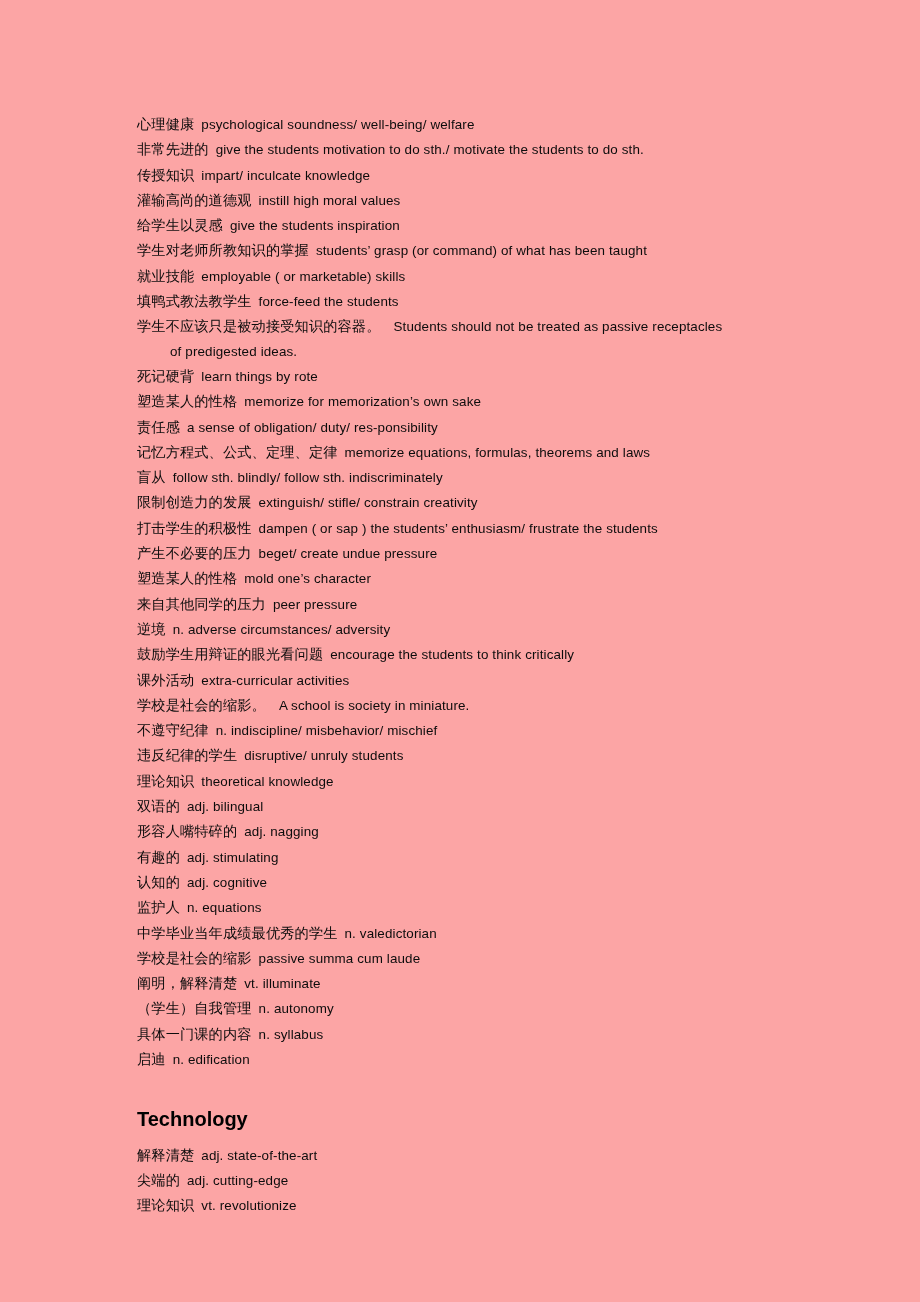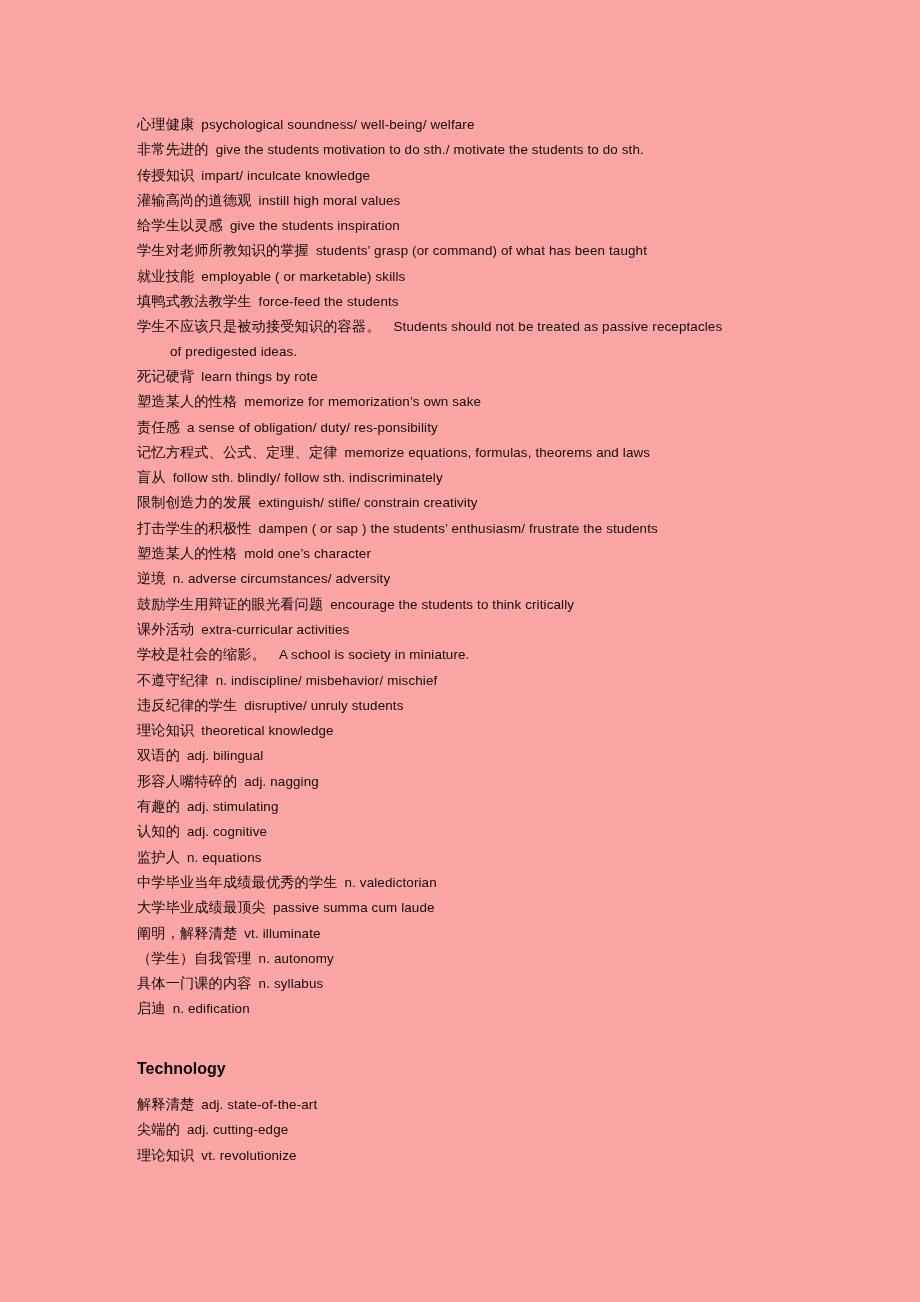--- a/index.html
+++ b/index.html
@@ -51,21 +51,21 @@
     display: inline-block;
     width: 7px;
   }
   .entry.wide-sep .sep {
     width: 13px;
   }
   .entry.cont {
     padding-left: 33px;
   }
   .section-heading {
-    font-size: 16px;
+    font-size: 20px;
     font-weight: bold;
     line-height: 24.3px;
     margin-top: 35px;
     margin-bottom: 11px;
     color: #000000;
     white-space: nowrap;
   }
 </style>
 </head>
 <body>
@@ -82,35 +82,37 @@
       <div class="entry"><span class="cn">填鸭式教法教学生</span><span class="sep"></span><span class="en">force-feed the students</span></div>
       <div class="entry wide-sep"><span class="cn">学生不应该只是被动接受知识的容器。</span><span class="sep"></span><span class="en">Students should not be treated as passive receptacles</span></div>
       <div class="entry cont"><span class="en">of predigested ideas.</span></div>
       <div class="entry"><span class="cn">死记硬背</span><span class="sep"></span><span class="en">learn things by rote</span></div>
       <div class="entry"><span class="cn">塑造某人的性格</span><span class="sep"></span><span class="en">memorize for memorization’s own sake</span></div>
       <div class="entry"><span class="cn">责任感</span><span class="sep"></span><span class="en">a sense of obligation/ duty/ res-ponsibility</span></div>
       <div class="entry"><span class="cn">记忆方程式、公式、定理、定律</span><span class="sep"></span><span class="en">memorize equations, formulas, theorems and laws</span></div>
       <div class="entry"><span class="cn">盲从</span><span class="sep"></span><span class="en">follow sth. blindly/ follow sth. indiscriminately</span></div>
       <div class="entry"><span class="cn">限制创造力的发展</span><span class="sep"></span><span class="en">extinguish/ stifle/ constrain creativity</span></div>
       <div class="entry"><span class="cn">打击学生的积极性</span><span class="sep"></span><span class="en">dampen ( or sap ) the students’ enthusiasm/ frustrate the students</span></div>
+      <div class="entry"><span class="cn">产生不必要的压力</span><span class="sep"></span><span class="en">beget/ create undue pressure</span></div>
       <div class="entry"><span class="cn">塑造某人的性格</span><span class="sep"></span><span class="en">mold one’s character</span></div>
+      <div class="entry"><span class="cn">来自其他同学的压力</span><span class="sep"></span><span class="en">peer pressure</span></div>
       <div class="entry"><span class="cn">逆境</span><span class="sep"></span><span class="en">n. adverse circumstances/ adversity</span></div>
       <div class="entry"><span class="cn">鼓励学生用辩证的眼光看问题</span><span class="sep"></span><span class="en">encourage the students to think critically</span></div>
       <div class="entry"><span class="cn">课外活动</span><span class="sep"></span><span class="en">extra-curricular activities</span></div>
       <div class="entry wide-sep"><span class="cn">学校是社会的缩影。</span><span class="sep"></span><span class="en">A school is society in miniature.</span></div>
       <div class="entry"><span class="cn">不遵守纪律</span><span class="sep"></span><span class="en">n. indiscipline/ misbehavior/ mischief</span></div>
       <div class="entry"><span class="cn">违反纪律的学生</span><span class="sep"></span><span class="en">disruptive/ unruly students</span></div>
       <div class="entry"><span class="cn">理论知识</span><span class="sep"></span><span class="en">theoretical knowledge</span></div>
       <div class="entry"><span class="cn">双语的</span><span class="sep"></span><span class="en">adj. bilingual</span></div>
       <div class="entry"><span class="cn">形容人嘴特碎的</span><span class="sep"></span><span class="en">adj. nagging</span></div>
       <div class="entry"><span class="cn">有趣的</span><span class="sep"></span><span class="en">adj. stimulating</span></div>
       <div class="entry"><span class="cn">认知的</span><span class="sep"></span><span class="en">adj. cognitive</span></div>
       <div class="entry"><span class="cn">监护人</span><span class="sep"></span><span class="en">n. equations</span></div>
       <div class="entry"><span class="cn">中学毕业当年成绩最优秀的学生</span><span class="sep"></span><span class="en">n. valedictorian</span></div>
-      <div class="entry"><span class="cn">大学毕业成绩最顶尖</span><span class="sep"></span><span class="en">passive summa cum laude</span></div>
+      <div class="entry"><span class="cn">学校是社会的缩影</span><span class="sep"></span><span class="en">passive summa cum laude</span></div>
       <div class="entry"><span class="cn">阐明，解释清楚</span><span class="sep"></span><span class="en">vt. illuminate</span></div>
       <div class="entry"><span class="cn">（学生）自我管理</span><span class="sep"></span><span class="en">n. autonomy</span></div>
       <div class="entry"><span class="cn">具体一门课的内容</span><span class="sep"></span><span class="en">n. syllabus</span></div>
       <div class="entry"><span class="cn">启迪</span><span class="sep"></span><span class="en">n. edification</span></div>
       <div class="section-heading">Technology</div>
       <div class="entry"><span class="cn">解释清楚</span><span class="sep"></span><span class="en">adj. state-of-the-art</span></div>
       <div class="entry"><span class="cn">尖端的</span><span class="sep"></span><span class="en">adj. cutting-edge</span></div>
       <div class="entry"><span class="cn">理论知识</span><span class="sep"></span><span class="en">vt. revolutionize</span></div>
     </div>
 </div>

